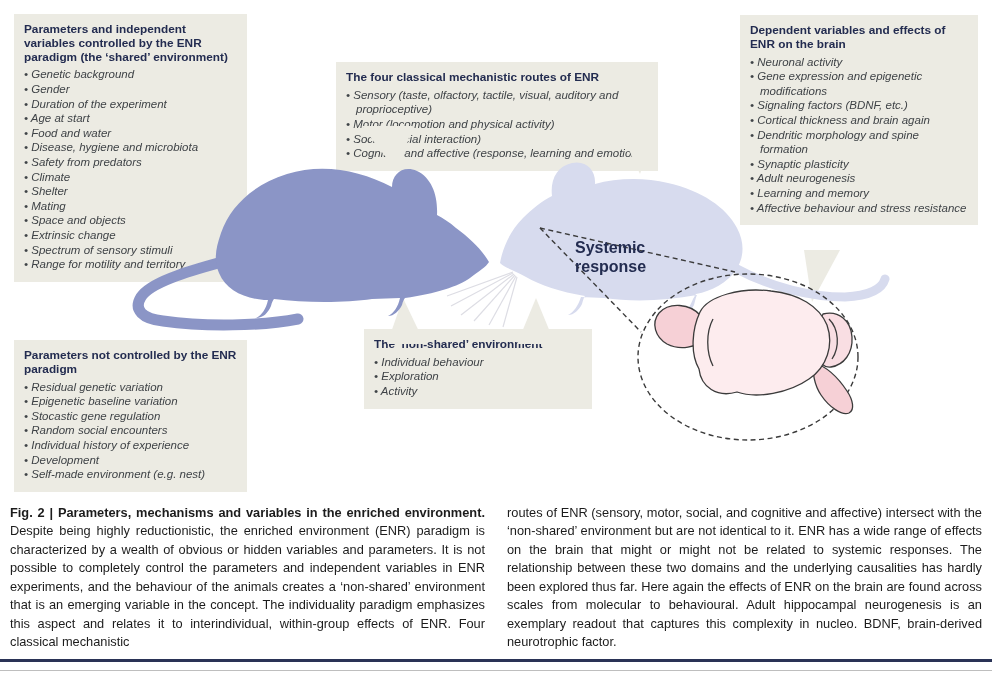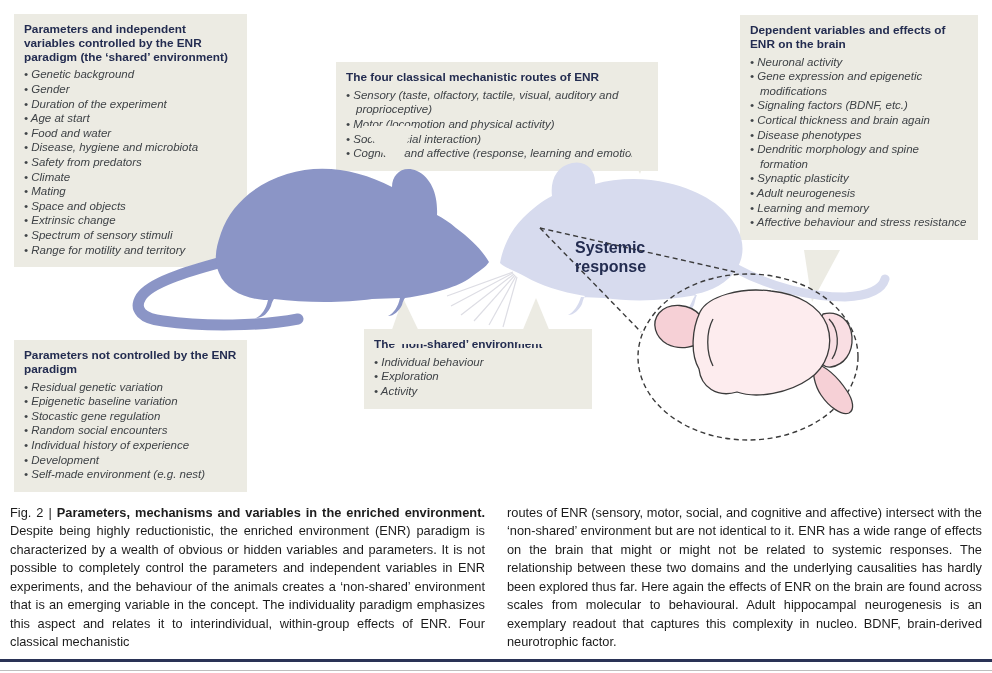--- a/index.html
+++ b/index.html
@@ -30,40 +30,41 @@
   .mouse-light{fill:var(--mouse-light);}
   .mouse-light-tail{stroke:var(--mouse-light);stroke-width:9;fill:none;stroke-linecap:round;}
   .whisker{stroke:#DDDDE4;stroke-width:1.2;fill:none;}
   .dash{stroke:var(--dashed-line);stroke-width:1.4;fill:none;stroke-dasharray:5 3.5;}
   .brain-outline{stroke:#3B3B3B;stroke-width:1.3;stroke-linejoin:round;}
   .systemic-label{position:absolute;left:575px;top:239px;width:84px;z-index:4;
     font-size:16px;font-weight:bold;line-height:1.18;color:var(--heading);}
   .caption{position:absolute;left:10px;top:504px;width:972px;display:flex;gap:22px;z-index:2;}
   .cap-col{width:475px;font-size:12.8px;line-height:1.44;color:var(--caption-text);text-align:justify;}
   .cap-col strong{font-weight:bold;}
-  .fig-label{font-weight:normal;}
+  .fig-label{font-weight:bold;}
   .bottom-rule{position:absolute;left:0;top:659px;width:992px;height:2.5px;background:var(--rule);z-index:2;}
   .bottom-hairline{position:absolute;left:0;top:670px;width:992px;height:1px;background:#BEBEBE;z-index:2;}
 </style>
 </head>
 <body>
 
 <div class="figure-area">
 
   <div class="panel" id="box-shared">
     <h3>Parameters and independent variables controlled by the ENR paradigm (the ‘shared’ environment)</h3>
     <ul>
         <li>Genetic background</li>
         <li>Gender</li>
         <li>Duration of the experiment</li>
         <li>Age at start</li>
         <li>Food and water</li>
         <li>Disease, hygiene and microbiota</li>
         <li>Safety from predators</li>
         <li>Climate</li>
+        <li>Shelter</li>
         <li>Mating</li>
         <li>Space and objects</li>
         <li>Extrinsic change</li>
         <li>Spectrum of sensory stimuli</li>
         <li>Range for motility and territory</li>
       </ul>
   </div>
 
   <div class="panel" id="box-notcontrolled">
     <h3>Parameters not controlled by the ENR paradigm</h3>
@@ -97,21 +98,20 @@
       </ul>
   </div>
 
   <div class="panel" id="box-dependent">
     <h3>Dependent variables and effects of ENR on the brain</h3>
     <ul>
         <li>Neuronal activity</li>
         <li>Gene expression and epigenetic modifications</li>
         <li>Signaling factors (BDNF, etc.)</li>
         <li>Cortical thickness and brain again</li>
-        <li>Disease phenotypes</li>
         <li>Dendritic morphology and spine formation</li>
         <li>Synaptic plasticity</li>
         <li>Adult neurogenesis</li>
         <li>Learning and memory</li>
         <li>Affective behaviour and stress resistance</li>
       </ul>
   </div>
 
   <svg id="illustration" viewBox="0 0 992 500">
 

